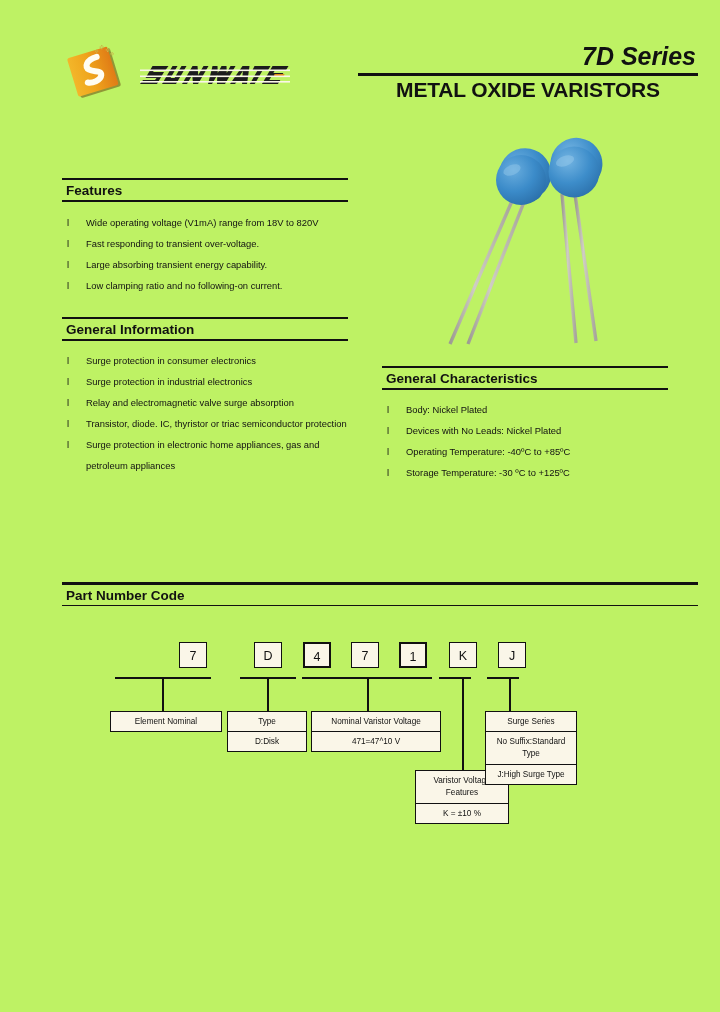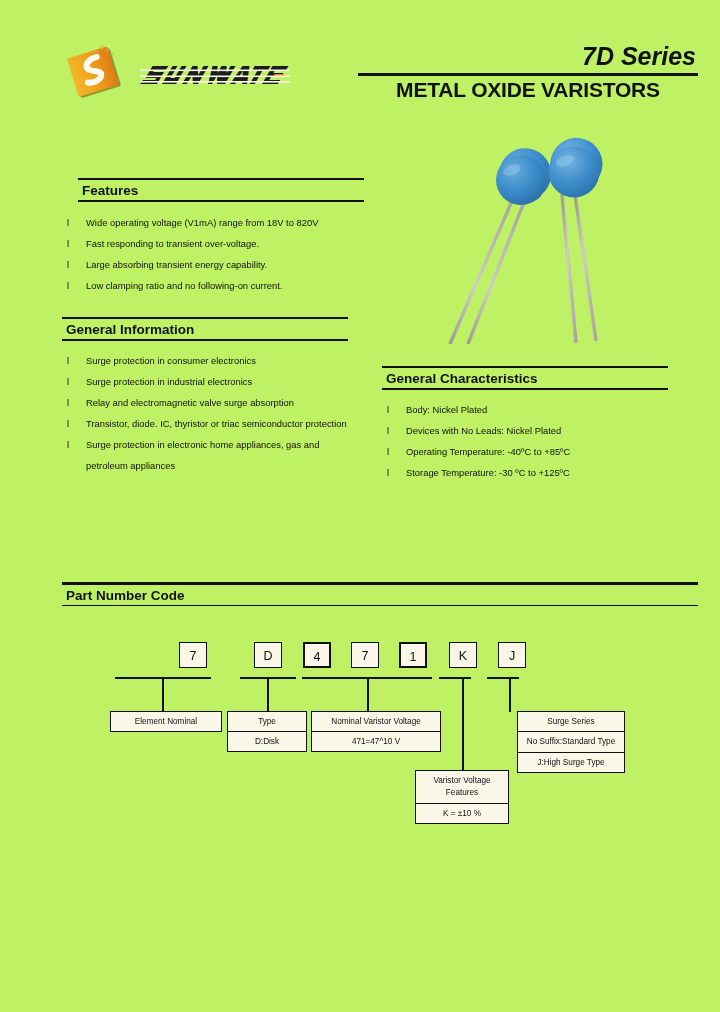--- a/index.html
+++ b/index.html
@@ -276,21 +276,21 @@
       </g>
 
       <g>
         <path d="M129 54 q-6 -5 -3 -13 a26 26 0 1 1 40 6 q-5 9 -13 7 z" fill="url(#bl2)"></path>
         <circle cx="146" cy="36" r="25.5" fill="url(#bl2)"></circle>
         <ellipse cx="137" cy="25" rx="9.5" ry="5" fill="#91c7ea" opacity="0.55" transform="rotate(-20 137 25)"></ellipse>
       </g>
     </svg>
   </div>
 
-  <div class="sec" style="left:78px; top:178px; width:286px;">
+  <div class="sec" style="left:62px; top:178px; width:286px;">
     <div class="sec-rule-top"></div>
     <div class="sec-title">Features</div>
     <div class="sec-rule-bot"></div>
   </div>
   <ul class="blist" style="position:absolute; left:62px; top:212px; width:300px;">
     <li><span class="bl">l</span><span class="txt">Wide operating voltage (V1mA) range from 18V to 820V</span></li>
     <li><span class="bl">l</span><span class="txt">Fast responding to transient over-voltage.</span></li>
     <li><span class="bl">l</span><span class="txt">Large absorbing transient energy capability.</span></li>
     <li><span class="bl">l</span><span class="txt">Low clamping ratio and no following-on current.</span></li>
   </ul>
@@ -363,20 +363,20 @@
     <div class="dbox" style="left:249px; top:89px; width:130px;">
       <div class="row">Nominal Varistor Voltage</div>
       <div class="row">471=47^10 V</div>
     </div>
 
     <div class="dbox" style="left:353px; top:148px; width:94px;">
       <div class="row" style="line-height:12px;">Varistor Voltage Features</div>
       <div class="row">K = ±10 %</div>
     </div>
 
-    <div class="dbox" style="left:455px; top:89px; width:108px;">
+    <div class="dbox" style="left:423px; top:89px; width:92px;">
       <div class="row">Surge Series</div>
       <div class="row" style="line-height:12px;">No Suffix:Standard Type</div>
       <div class="row">J:High Surge Type</div>
     </div>
   </div>
 
 </div>
 
 </body></html>

